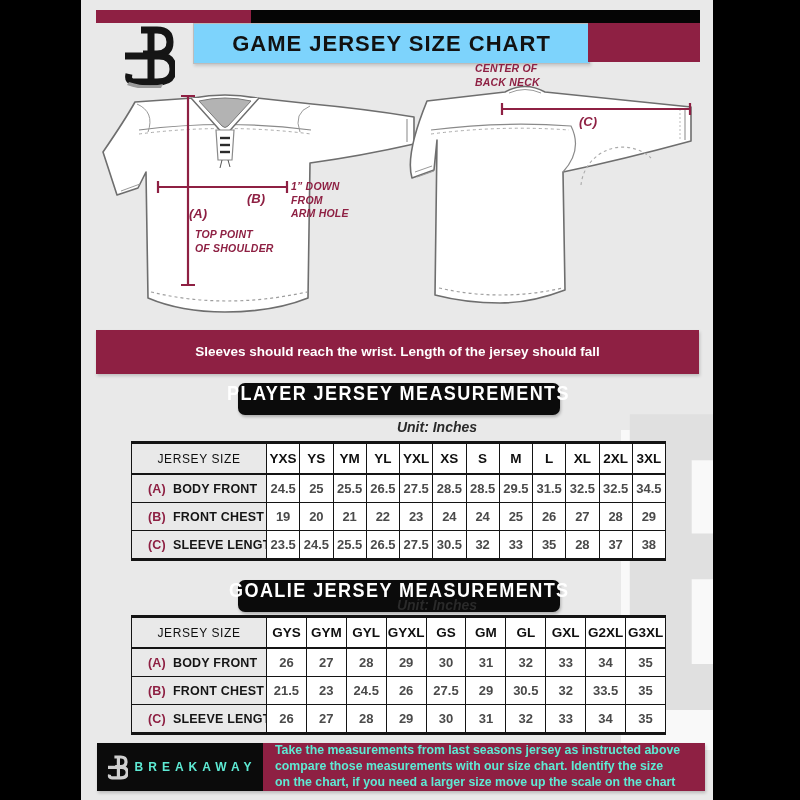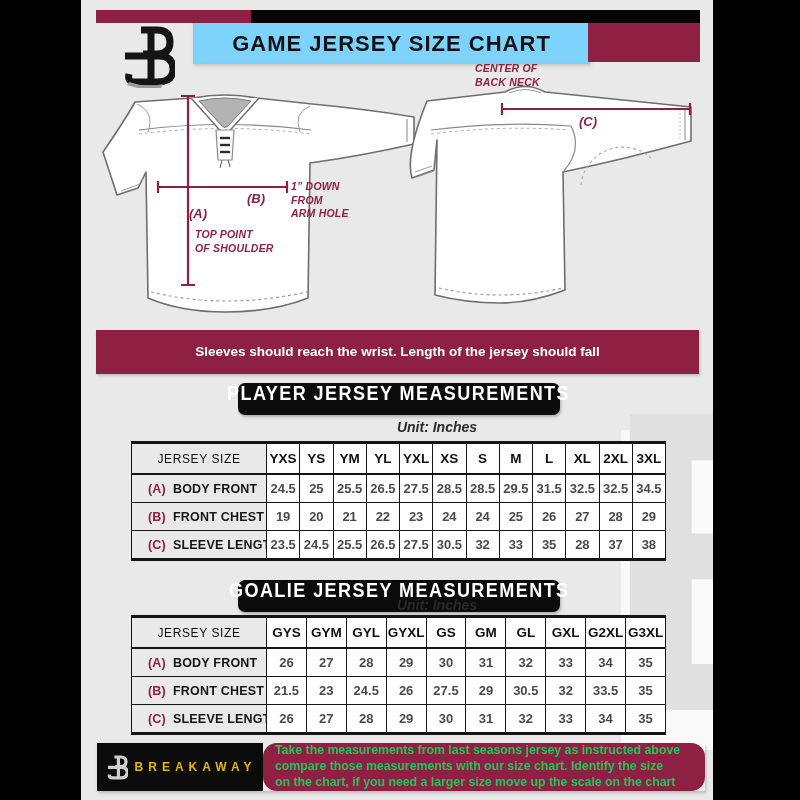--- a/index.html
+++ b/index.html
@@ -50,22 +50,22 @@
   #player-table{left:50px;top:441px;}
   #goalie-table{left:50px;top:615px;}
   #player-title{top:383px;}
   #unit1{top:419px;}
   #goalie-title{top:580px;}
   #unit2{top:597px;}
 
   
   #footer{left:16px;top:743px;width:608px;height:48px;display:flex;box-shadow:1px 2px 3px rgba(0,0,0,.2);}
   #footer-black{width:166px;height:48px;background:#0b0b0b;display:flex;align-items:center;justify-content:center;gap:7px;}
-  #footer-brand{color:#eab308;font-weight:700;font-size:12px;letter-spacing:5px;white-space:nowrap;}
-  #footer-maroon{width:442px;height:48px;background:#8e2043;color:#22c55e;display:flex;align-items:flex-end;border-radius:14px;}
+  #footer-brand{color:#5eead4;font-weight:700;font-size:12px;letter-spacing:5px;white-space:nowrap;}
+  #footer-maroon{width:442px;height:48px;background:#8e2043;color:#5eead4;display:flex;align-items:flex-end;}
   #footer-maroon .txt{padding:0 12px;font-size:12.3px;line-height:1.3;font-weight:600;white-space:pre-line;}
 </style>
 </head>
 <body>
 
 <div id="page">
   <div id="content">
 
     <div id="wm-white"></div>
     <div id="wm-b">B</div>

